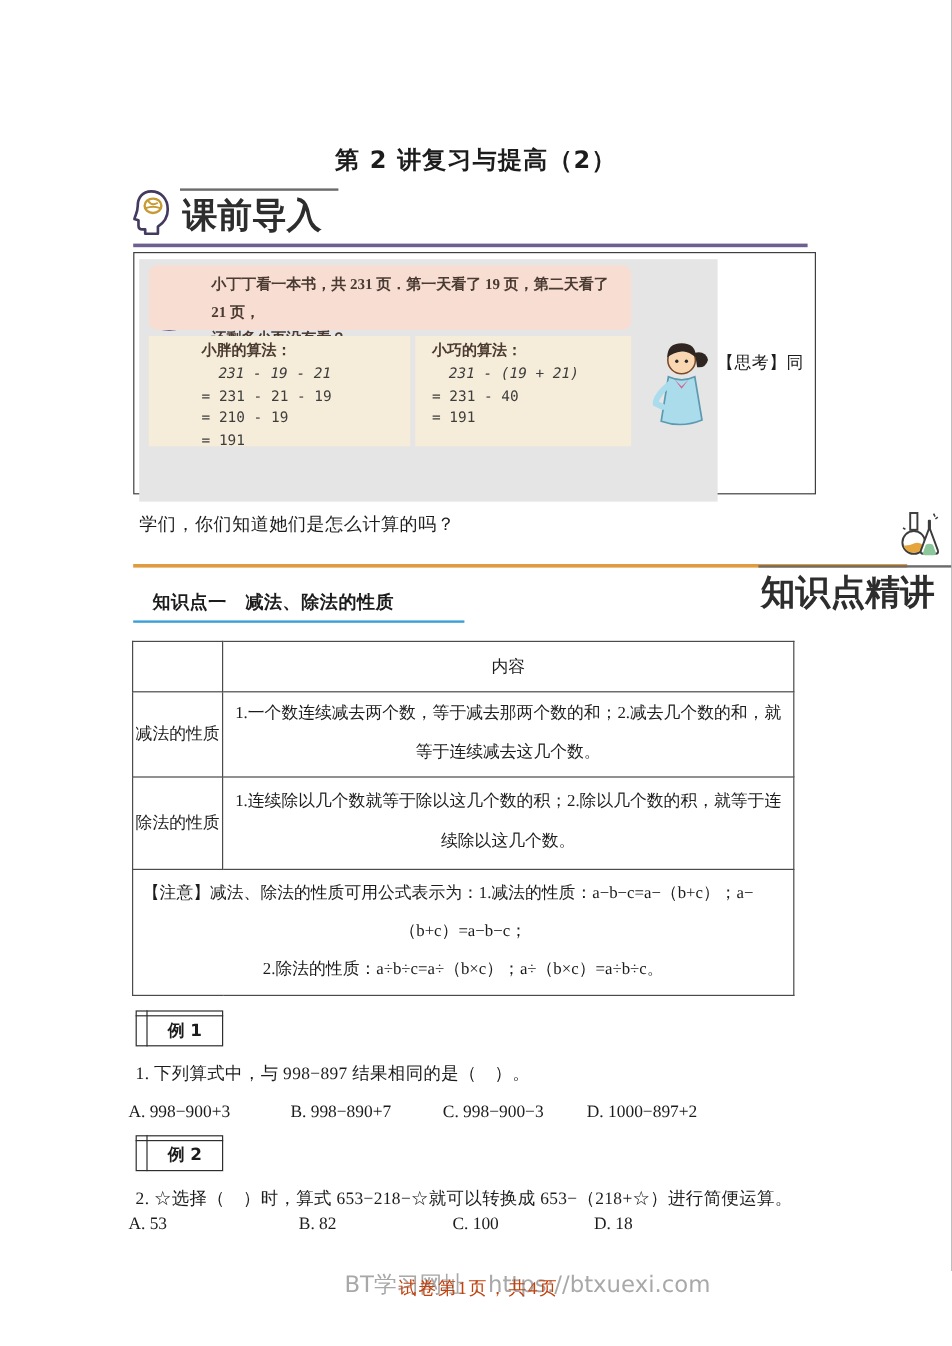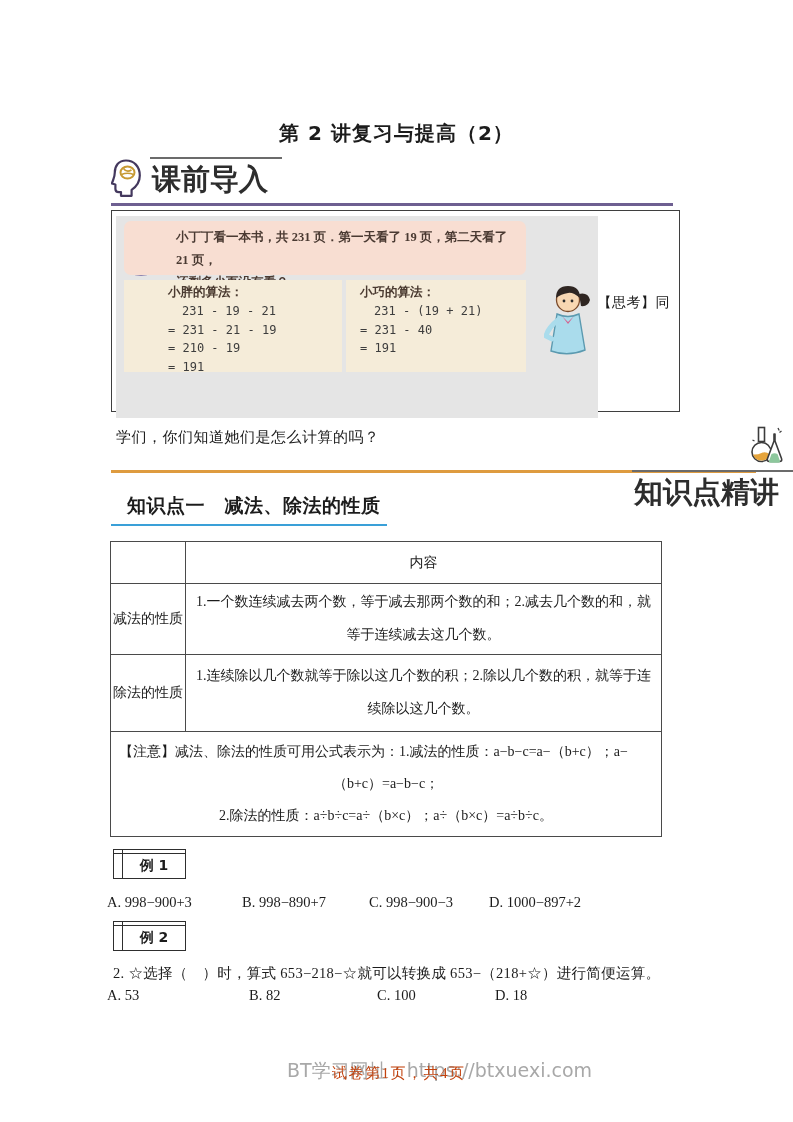--- a/index.html
+++ b/index.html
@@ -66,34 +66,34 @@
   }
   .method {
     background:#f5ecd9;
     width:218px; height:92px;
     padding:2px 6px 0 44px;
     font-size:12px; color:#3d3d3d;
   }
   .method.right { width:180px; padding-left:14px; }
   .m-title { font-weight:bold; color:#4a3a30; font-size:12.5px; line-height:1.6; }
   .m-line { font-family:"DejaVu Sans Mono",monospace; font-size:12px; line-height:1.55; white-space:pre; }
-  .m-line.first { padding-left:14px; }
+  .m-line.first { padding-left:14px;font-style:italic; }
   .boy { position:absolute; left:0px; top:72px; }
   .girl { position:absolute; right:2px; top:68px; }
   .think-note {
     position:absolute; right:9px; top:83px;
     font-size:14px; letter-spacing:0.5px;
   }
   .box-caption { margin-top:10px; font-size:15px; letter-spacing:0.5px; }
   
   .kp-heading {
     margin:20px 0 15px 111px;
     width:276px;
     font-family:"DejaVu Sans","Liberation Sans",sans-serif;
-    font-size:19px; font-weight:bold;
+    font-size:15px; font-weight:bold;
     padding:0 0 5px 16px;
     border-bottom:2.5px solid #3aa0d8;
     letter-spacing:0.5px;
   }
   .kp-table {
     margin:7px 0 0 110px;
     width:552px;
     border-collapse:collapse;
     font-size:14px;
   }
@@ -270,20 +270,21 @@
       <td colspan="2" class="note-cell">
         <div>【注意】减法、除法的性质可用公式表示为：1.减法的性质：a−b−c=a−（b+c）；a−</div>
         <div class="center">（b+c）=a−b−c；</div>
         <div class="center">2.除法的性质：a÷b÷c=a÷（b×c）；a÷（b×c）=a÷b÷c。</div>
       </td>
     </tr>
   </tbody>
     </table>
 
   <div class="example-badge">例 1</div>
+  <p class="question">1. 下列算式中，与 998−897 结果相同的是（　）。</p>
   <div class="q-options ex1">
     <span>A. 998−900+3</span>
     <span>B. 998−890+7</span>
     <span>C. 998−900−3</span>
     <span>D. 1000−897+2</span>
   </div>
 
   <div class="example-badge ex2-badge">例 2</div>
   <p class="question">2. ☆选择（　）时，算式 653−218−☆就可以转换成 653−（218+☆）进行简便运算。</p>
   <div class="q-options ex2">

